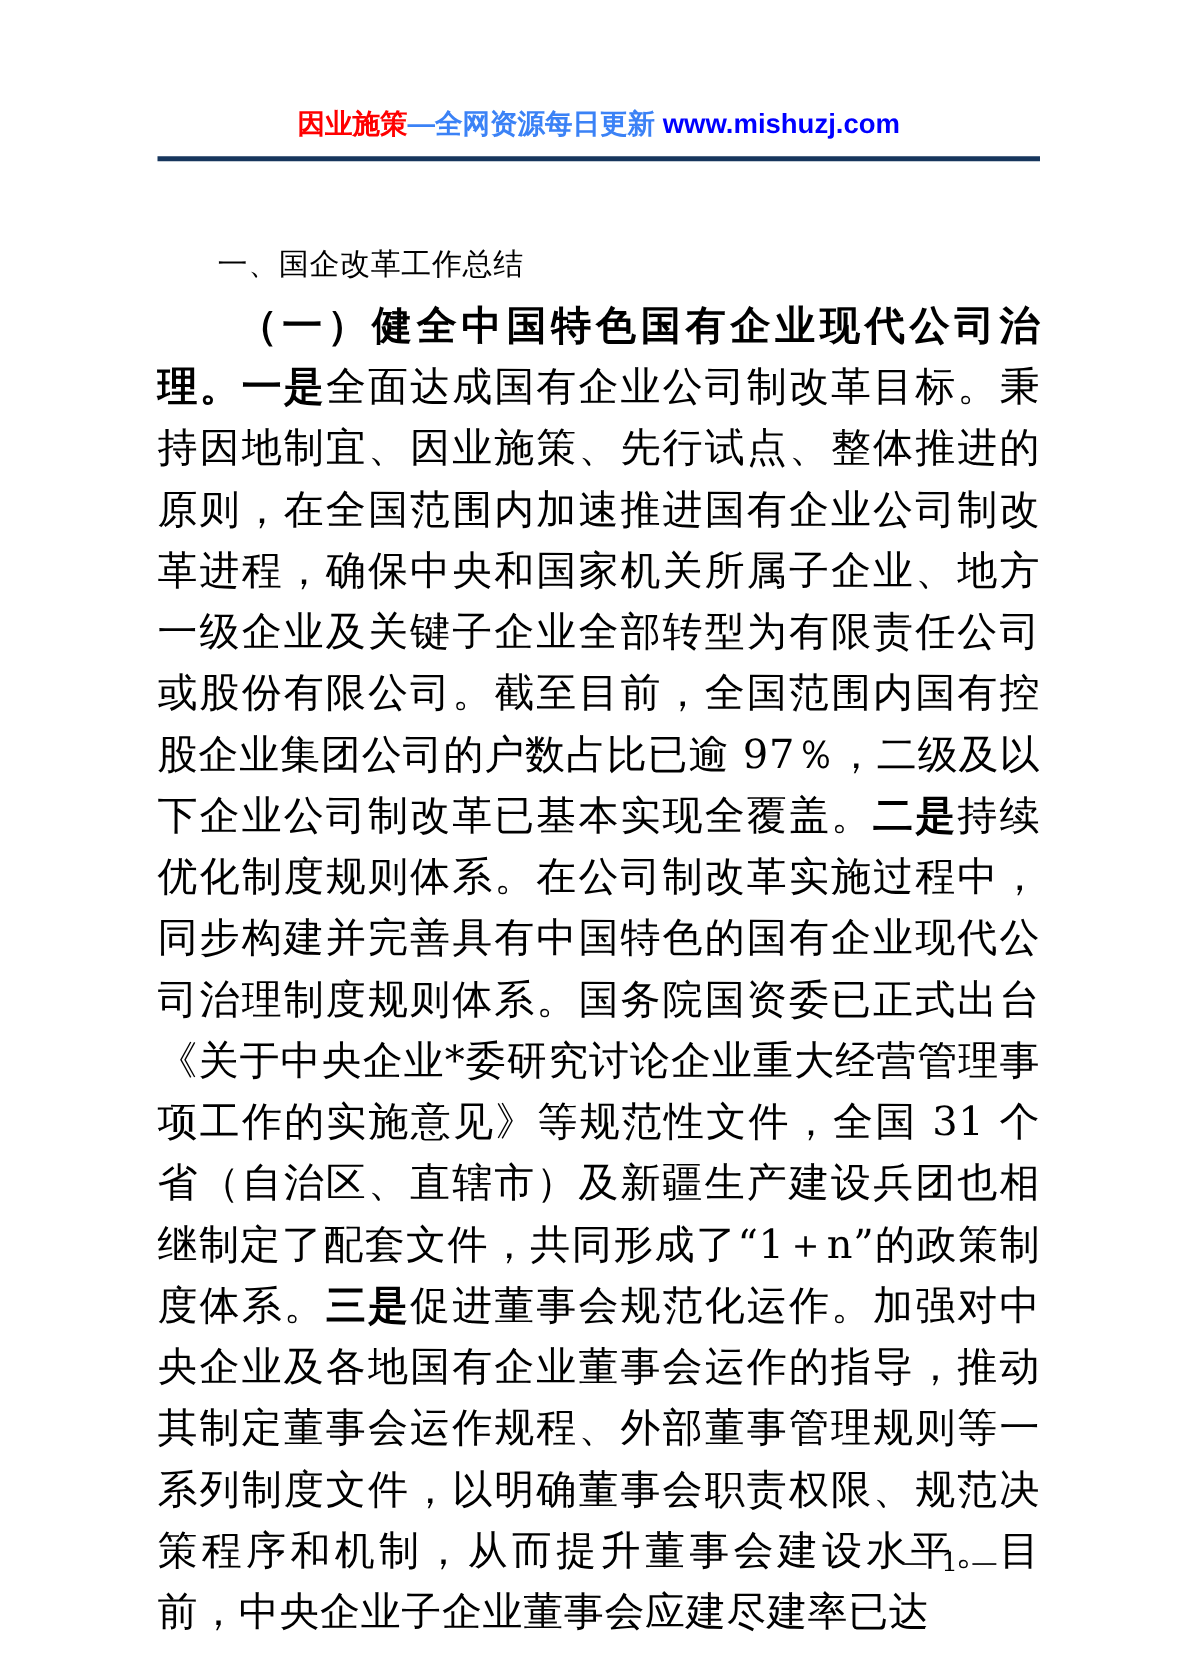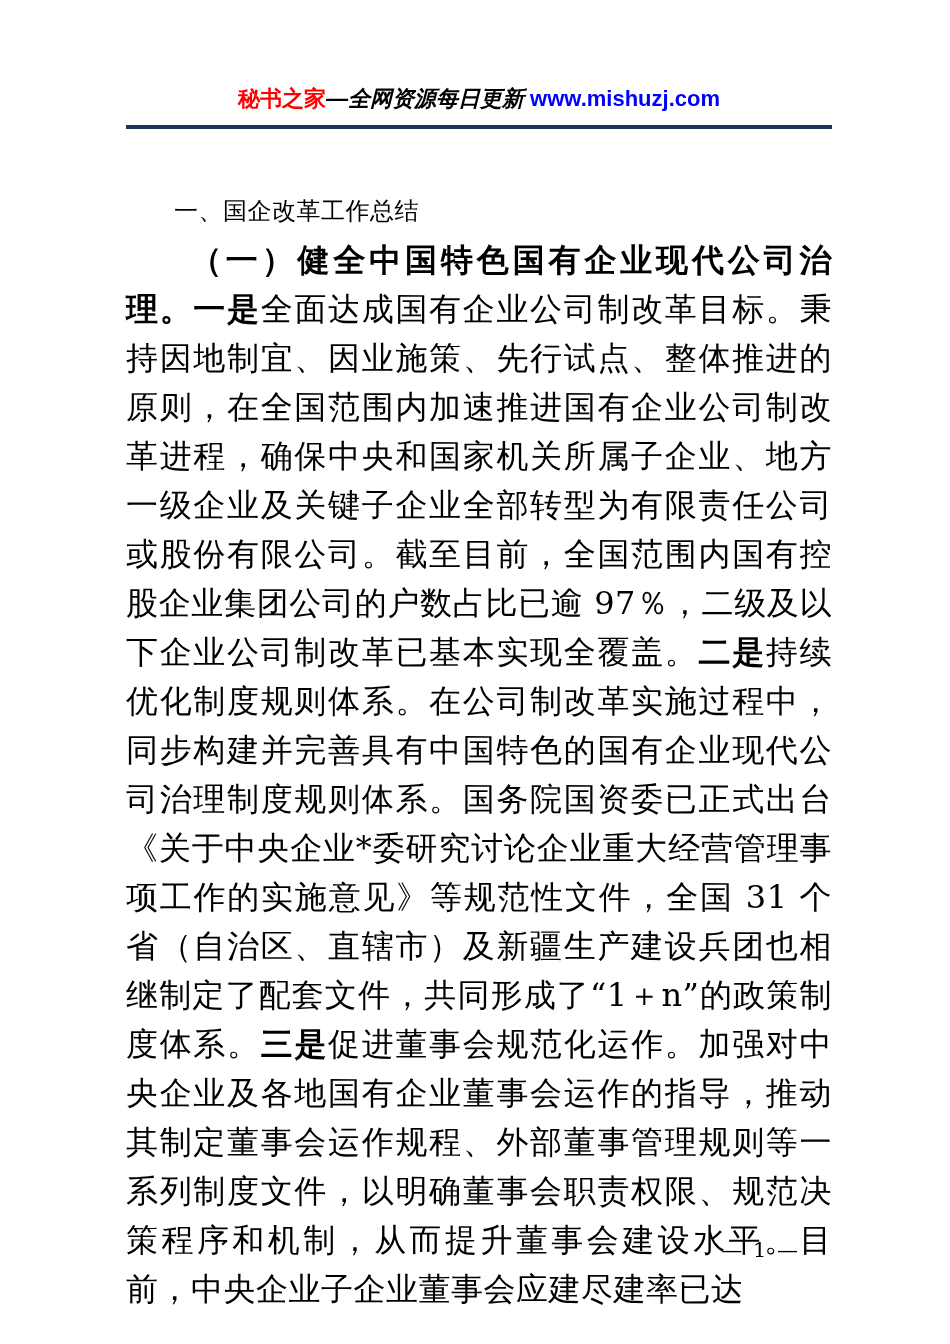--- a/index.html
+++ b/index.html
@@ -23,21 +23,21 @@
     text-align: center;
     font-family: "Liberation Sans", sans-serif;
     font-weight: bold;
     font-size: 22px;
     line-height: 28px;
     padding-bottom: 12px;
     border-bottom: 4px solid var(--divider-navy, #17365D);
     white-space: nowrap;
   }
   .site-name { color: var(--brand-red, #FF0000); }
-  .tagline   { color: #000000; font-style: italic; }
+  .tagline   { color: #3b82f6; }
   .site-url  { color: var(--link-blue, #0000FF); text-decoration: none; margin-top: 30px; }
 
   .doc-title {
     margin: 48px 0 0 0;
     text-align: center;
     font-size: 37px;
     font-weight: bold;
     line-height: 48px;
     letter-spacing: 1px;
   }
@@ -67,21 +67,21 @@
     line-height: 28px;
     color: #000000;
     letter-spacing: 2px;
   }
 </style>
 </head>
 <body>
 
 <div class="page">
 
-  <div class="doc-header"><span class="site-name">秘书之家</span><span class="tagline">—全网资源每日更新 </span><a class="site-url" href="#">www.mishuzj.com</a></div>
+  <div class="doc-header"><span class="site-name">因业施策</span><span class="tagline">—全网资源每日更新 </span><a class="site-url" href="#">www.mishuzj.com</a></div>
 
 
   <p class="section-heading">一、国企改革工作总结</p>
 
   <p class="body-paragraph"><b>（一）健全中国特色国有企业现代公司治理。</b><b>一是</b><span>全面达成国有企业公司制改革目标。秉持因地制宜、因业施策、先行试点、整体推进的原则，在全国范围内加速推进国有企业公司制改革进程，确保中央和国家机关所属子企业、地方一级企业及关键子企业全部转型为有限责任公司或股份有限公司。截至目前，全国范围内国有控股企业集团公司的户数占比已逾 97％，二级及以下企业公司制改革已基本实现全覆盖。</span><b>二是</b><span>持续优化制度规则体系。在公司制改革实施过程中，同步构建并完善具有中国特色的国有企业现代公司治理制度规则体系。国务院国资委已正式出台《关于中央企业*委研究讨论企业重大经营管理事项工作的实施意见》等规范性文件，全国 31 个省（自治区、直辖市）及新疆生产建设兵团也相继制定了配套文件，共同形成了“1＋n”的政策制度体系。</span><b>三是</b><span>促进董事会规范化运作。加强对中央企业及各地国有企业董事会运作的指导，推动其制定董事会运作规程、外部董事管理规则等一系列制度文件，以明确董事会职责权限、规范决策程序和机制，从而提升董事会建设水平。目前，中央企业子企业董事会应建尽建率已达</span></p>
 
   <div class="page-number">—  1  —</div>
 
 </div>
 

